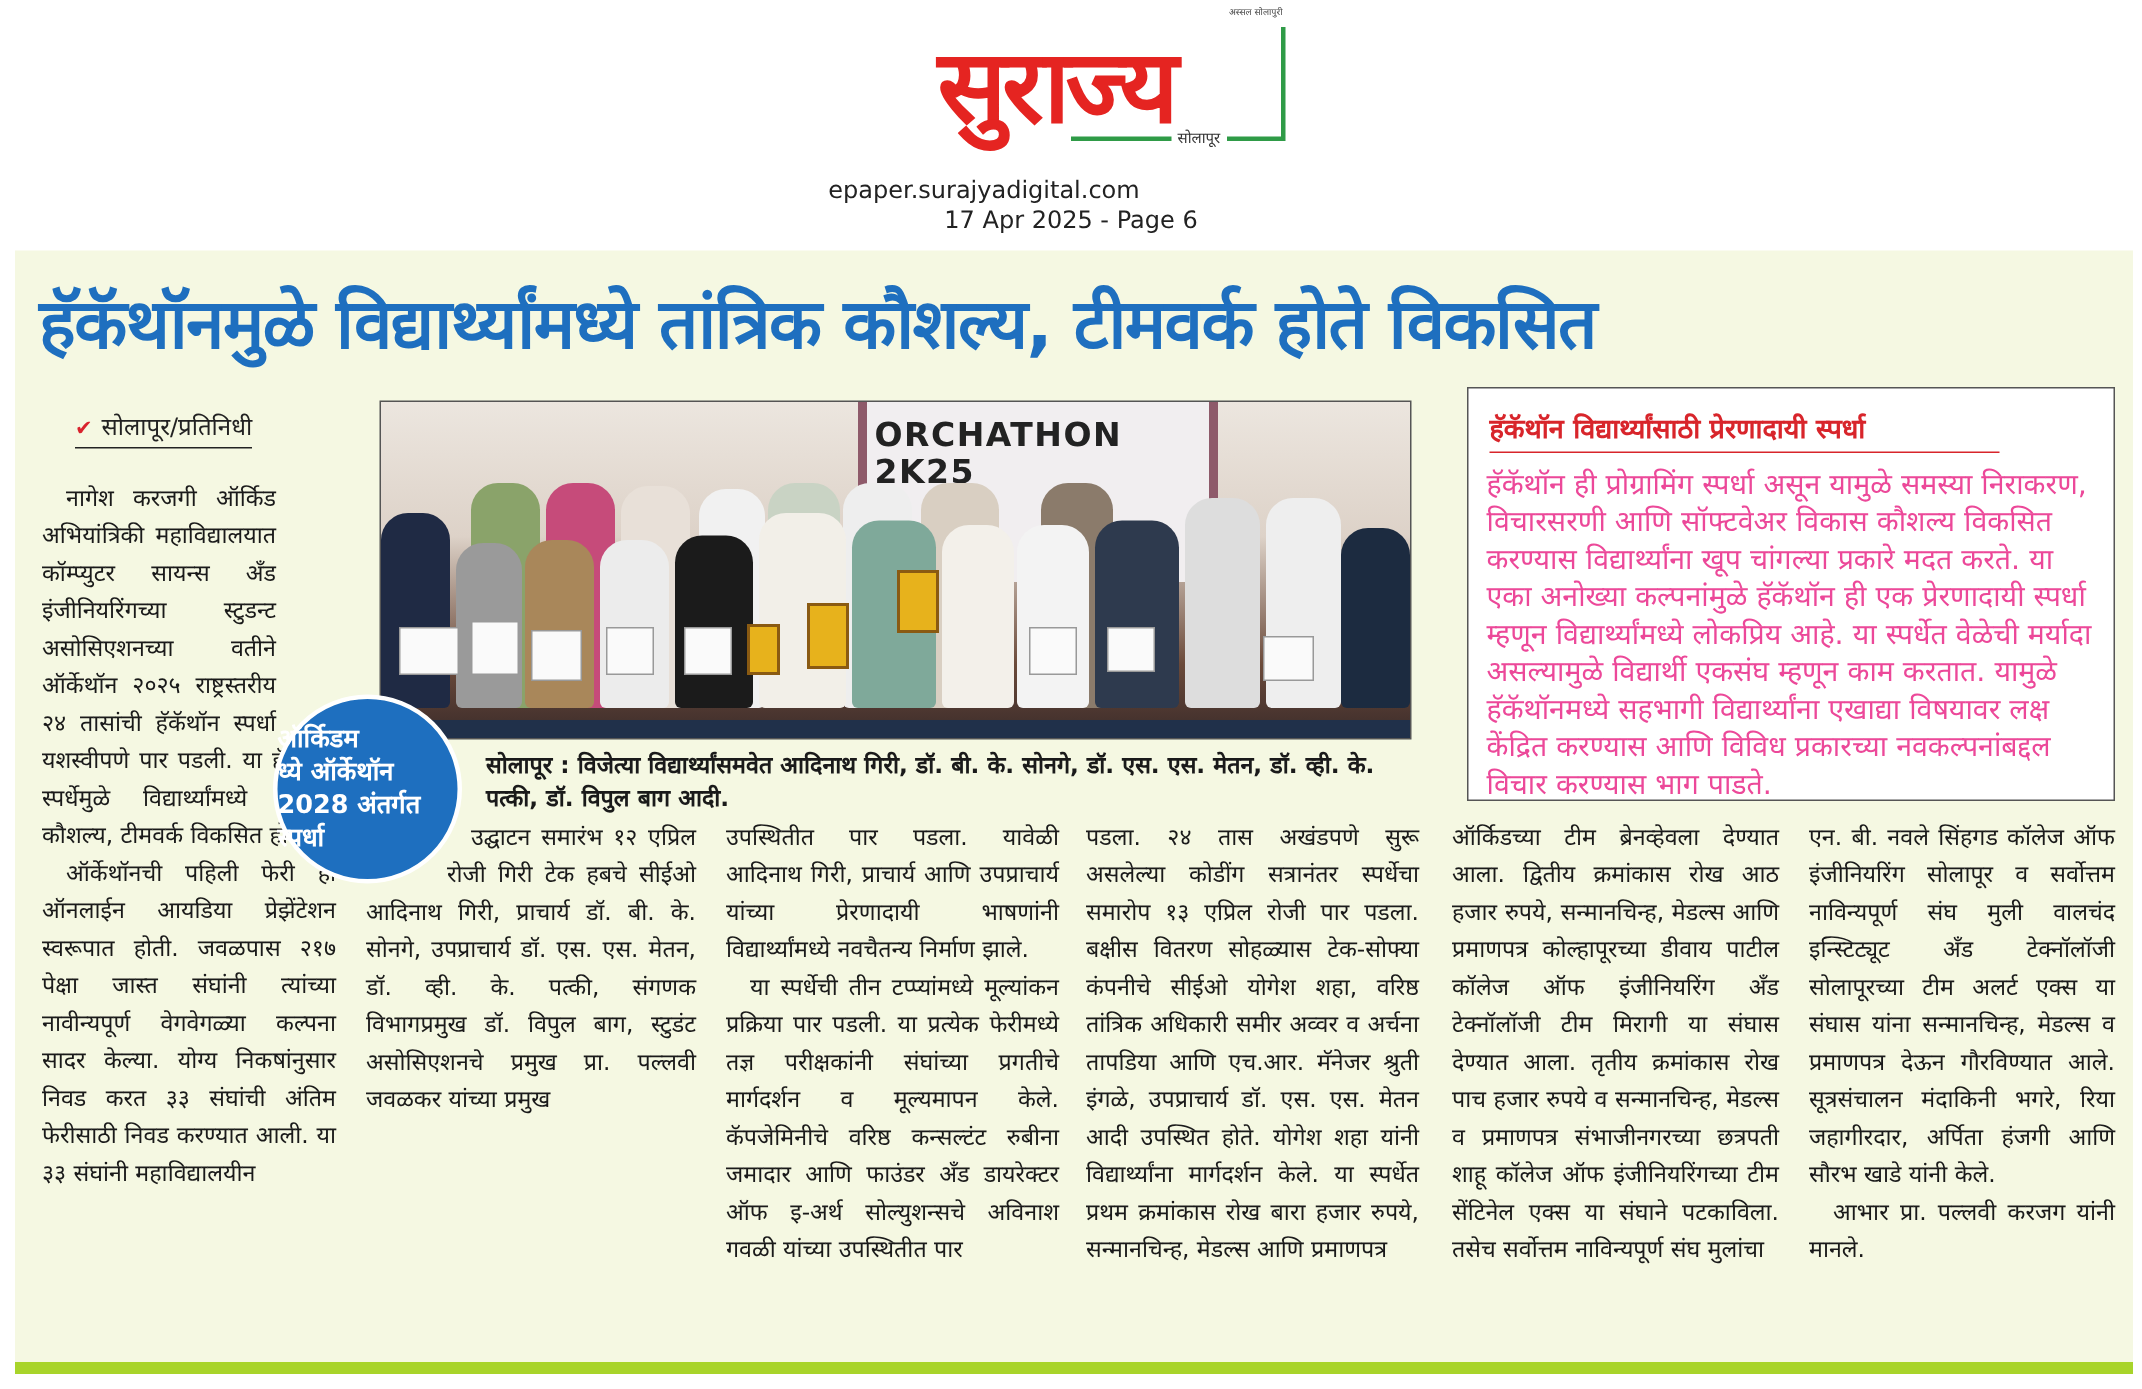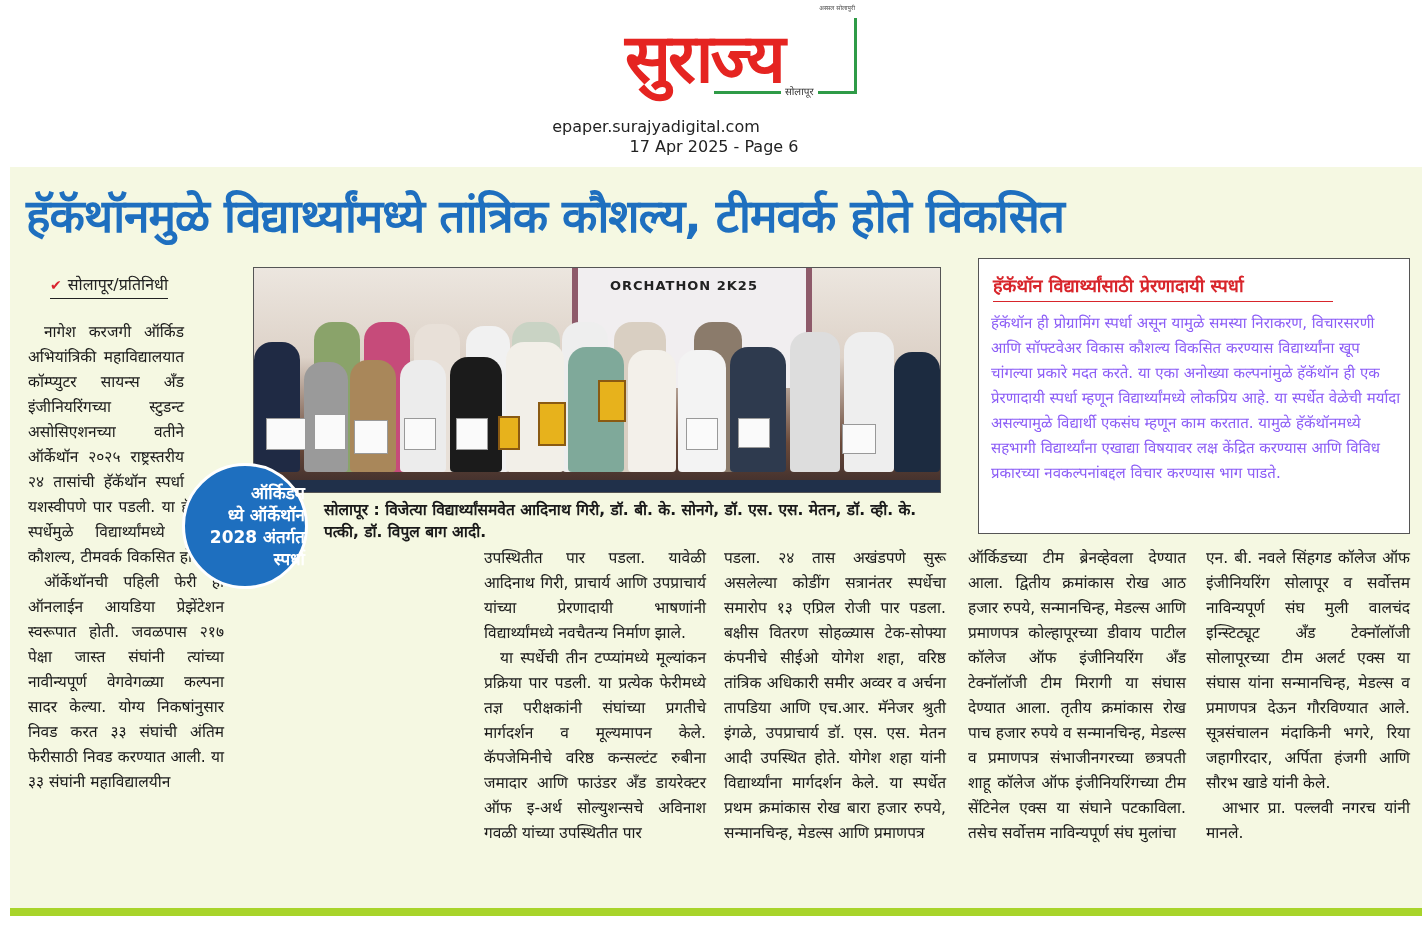--- a/index.html
+++ b/index.html
@@ -22,33 +22,33 @@
 
   .byline { position: absolute; left: 40px; top: 106px; font-size: 16px; font-weight: normal; color: #222; border-bottom: 1.5px solid #222; padding-bottom: 3px; }
   .byline .tick { color: #d9232d; font-size: 14px; margin-right: 6px; }
 
   .col { position: absolute; font-size: 15.5px; line-height: 25px; color: #1a1a1a; text-align: justify; }
   .col p { text-indent: 16px; }
   .col p.noindent { text-indent: 0; }
 
   .photo { position: absolute; left: 243px; top: 100px; width: 688px; height: 226px; background: linear-gradient(180deg, #ece6df 0%, #ddd2c8 40%, #6b4a3a 78%, #3a2b2a 100%); border: 1px solid #555; overflow: hidden; }
   .photo-banner { position: absolute; left: 318px; top: 0; width: 240px; height: 120px; background: #f1eef0; border-left: 6px solid #8e5a6a; border-right: 6px solid #8e5a6a; }
-  .photo-banner-text { position: absolute; left: 32px; top: 10px; font-weight: bold; font-size: 13px; color: #222; letter-spacing: 1px; }
+  .photo-banner-text { position: absolute; left: 5px; top: 10px; font-weight: bold; font-size: 22px; color: #222; letter-spacing: 1px; }
   .person { position: absolute; bottom: 20px; border-radius: 18px 18px 4px 4px; }
   .cert { position: absolute; background: #fafafa; border: 1px solid #999; }
   .trophy { position: absolute; background: #e7b21c; border: 2px solid #8a5a12; }
   .photo-strip { position: absolute; left: 0; bottom: 0; width: 100%; height: 12px; background: #20304a; }
 
   .caption { position: absolute; left: 314px; top: 332px; width: 620px; font-size: 15.5px; line-height: 22px; font-weight: bold; color: #1a1a1a; }
 
-  .badge-circle { position: absolute; left: 172px; top: 296px; width: 126px; height: 126px; border-radius: 50%; background: #1e6fbf; border: 3px solid #fff; color: #fff; text-align: right; font-weight: bold; font-size: 17px; line-height: 22px; padding-top: 16px; }
+  .badge-circle { position: absolute; left: 172px; top: 296px; width: 126px; height: 126px; border-radius: 50%; background: #1e6fbf; border: 3px solid #fff; color: #fff; text-align: left; font-weight: bold; font-size: 17px; line-height: 22px; padding-top: 16px; }
 
   .sidebox { position: absolute; left: 968px; top: 91px; width: 432px; height: 276px; background: #ffffff; border: 1.5px solid #555; }
   .sidebox-title { position: absolute; left: 14px; top: 14px; width: 340px; font-weight: bold; font-size: 18px; color: #d8252b; border-bottom: 1.5px solid #d8252b; padding-bottom: 4px; white-space: nowrap; }
-  .sidebox-body { position: absolute; left: 12px; top: 52px; width: 410px; font-size: 15px; line-height: 25px; color: #8b5cf6; }
+  .sidebox-body { position: absolute; left: 12px; top: 52px; width: 410px; font-size: 19px; line-height: 25px; color: #ec4899; }
 
   .bottom-rule { position: absolute; left: 0; top: 741px; width: 1412px; height: 8px; background: #a8d42a; }
 </style>
 </head>
 <body>
 
 <div class="masthead">
   <span class="tagline">अस्सल सोलापुरी</span>
   <div class="logo">सुराज्य</div>
   <div class="logo-rule"></div>
@@ -114,38 +114,39 @@
 
   <div class="badge-circle">
     <div>ऑर्किडम</div>
     <div>ध्ये ऑर्केथॉन</div>
     <div>2028 अंतर्गत</div>
     <div>स्पर्धा</div>
   </div>
 
   <div class="col" style="left:234px; top:379px; width:220px; height:350px;">
     <div style="float:left; width:54px; height:50px;"></div>
+    <p>उद्घाटन समारंभ १२ एप्रिल रोजी गिरी टेक हबचे सीईओ आदिनाथ गिरी, प्राचार्य डॉ. बी. के. सोनगे, उपप्राचार्य डॉ. एस. एस. मेतन, डॉ. व्ही. के. पत्की, संगणक विभागप्रमुख डॉ. विपुल बाग, स्टुडंट असोसिएशनचे प्रमुख प्रा. पल्लवी जवळकर यांच्या प्रमुख</p>
   </div>
 
   <div class="col" style="left:474px; top:379px; width:222px; height:350px;">
     <p class="noindent">उपस्थितीत पार पडला. यावेळी आदिनाथ गिरी, प्राचार्य आणि उपप्राचार्य यांच्या प्रेरणादायी भाषणांनी विद्यार्थ्यांमध्ये नवचैतन्य निर्माण झाले.</p>
     <p>या स्पर्धेची तीन टप्प्यांमध्ये मूल्यांकन प्रक्रिया पार पडली. या प्रत्येक फेरीमध्ये तज्ञ परीक्षकांनी संघांच्या प्रगतीचे मार्गदर्शन व मूल्यमापन केले. कॅपजेमिनीचे वरिष्ठ कन्सल्टंट रुबीना जमादार आणि फाउंडर अँड डायरेक्टर ऑफ इ-अर्थ सोल्युशन्सचे अविनाश गवळी यांच्या उपस्थितीत पार</p>
   </div>
 
   <div class="col" style="left:714px; top:379px; width:222px; height:350px;">
     <p class="noindent">पडला. २४ तास अखंडपणे सुरू असलेल्या कोडींग सत्रानंतर स्पर्धेचा समारोप १३ एप्रिल रोजी पार पडला. बक्षीस वितरण सोहळ्यास टेक-सोफ्या कंपनीचे सीईओ योगेश शहा, वरिष्ठ तांत्रिक अधिकारी समीर अव्वर व अर्चना तापडिया आणि एच.आर. मॅनेजर श्रुती इंगळे, उपप्राचार्य डॉ. एस. एस. मेतन आदी उपस्थित होते. योगेश शहा यांनी विद्यार्थ्यांना मार्गदर्शन केले. या स्पर्धेत प्रथम क्रमांकास रोख बारा हजार रुपये, सन्मानचिन्ह, मेडल्स आणि प्रमाणपत्र</p>
   </div>
 
   <div class="col" style="left:958px; top:379px; width:218px; height:350px;">
     <p class="noindent">ऑर्किडच्या टीम ब्रेनव्हेवला देण्यात आला. द्वितीय क्रमांकास रोख आठ हजार रुपये, सन्मानचिन्ह, मेडल्स आणि प्रमाणपत्र कोल्हापूरच्या डीवाय पाटील कॉलेज ऑफ इंजीनियरिंग अँड टेक्नॉलॉजी टीम मिरागी या संघास देण्यात आला. तृतीय क्रमांकास रोख पाच हजार रुपये व सन्मानचिन्ह, मेडल्स व प्रमाणपत्र संभाजीनगरच्या छत्रपती शाहू कॉलेज ऑफ इंजीनियरिंगच्या टीम सेंटिनेल एक्स या संघाने पटकाविला. तसेच सर्वोत्तम नाविन्यपूर्ण संघ मुलांचा</p>
   </div>
 
   <div class="col" style="left:1196px; top:379px; width:204px; height:350px;">
     <p class="noindent">एन. बी. नवले सिंहगड कॉलेज ऑफ इंजीनियरिंग सोलापूर व सर्वोत्तम नाविन्यपूर्ण संघ मुली वालचंद इन्स्टिट्यूट अँड टेक्नॉलॉजी सोलापूरच्या टीम अलर्ट एक्स या संघास यांना सन्मानचिन्ह, मेडल्स व प्रमाणपत्र देऊन गौरविण्यात आले. सूत्रसंचालन मंदाकिनी भगरे, रिया जहागीरदार, अर्पिता हंजगी आणि सौरभ खाडे यांनी केले.</p>
-    <p>आभार प्रा. पल्लवी नगरच यांनी मानले.</p>
+    <p>आभार प्रा. पल्लवी करजग यांनी मानले.</p>
   </div>
 
   <div class="sidebox">
     <div class="sidebox-title">हॅकॅथॉन विद्यार्थ्यांसाठी प्रेरणादायी स्पर्धा</div>
     <div class="sidebox-body">हॅकॅथॉन ही प्रोग्रामिंग स्पर्धा असून यामुळे समस्या निराकरण, विचारसरणी आणि सॉफ्टवेअर विकास कौशल्य विकसित करण्यास विद्यार्थ्यांना खूप चांगल्या प्रकारे मदत करते. या एका अनोख्या कल्पनांमुळे हॅकॅथॉन ही एक प्रेरणादायी स्पर्धा म्हणून विद्यार्थ्यांमध्ये लोकप्रिय आहे. या स्पर्धेत वेळेची मर्यादा असल्यामुळे विद्यार्थी एकसंघ म्हणून काम करतात. यामुळे हॅकॅथॉनमध्ये सहभागी विद्यार्थ्यांना एखाद्या विषयावर लक्ष केंद्रित करण्यास आणि विविध प्रकारच्या नवकल्पनांबद्दल विचार करण्यास भाग पाडते.</div>
   </div>
 
   <div class="bottom-rule"></div>
 </div>
 

